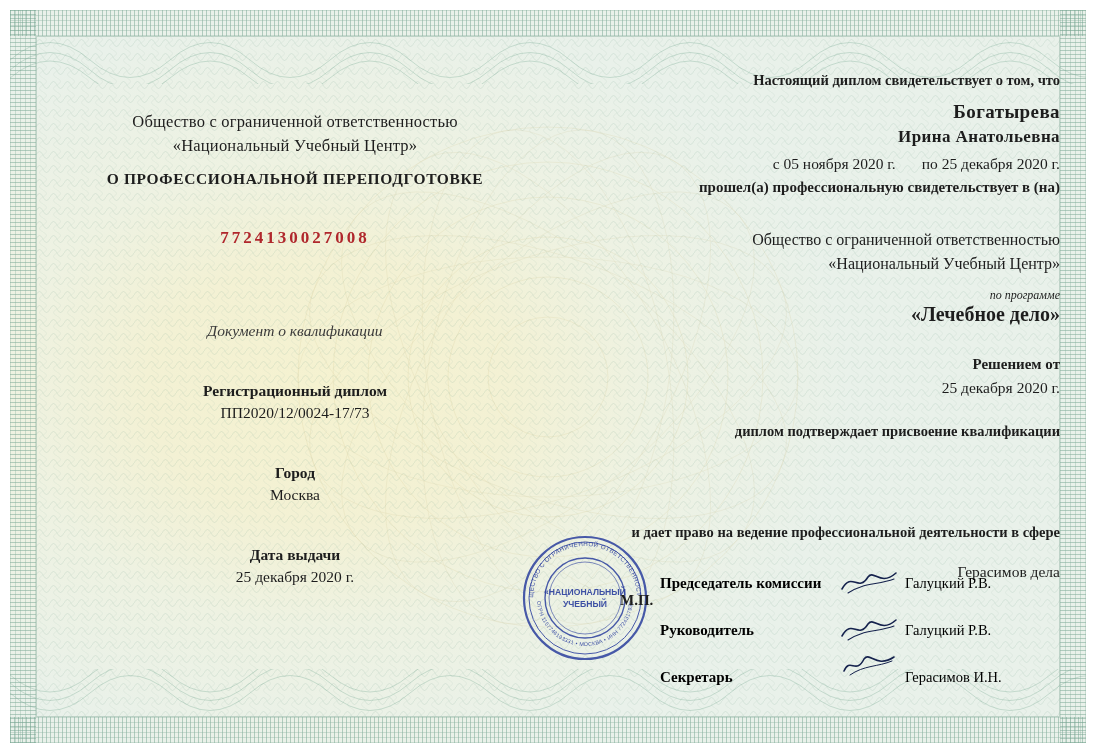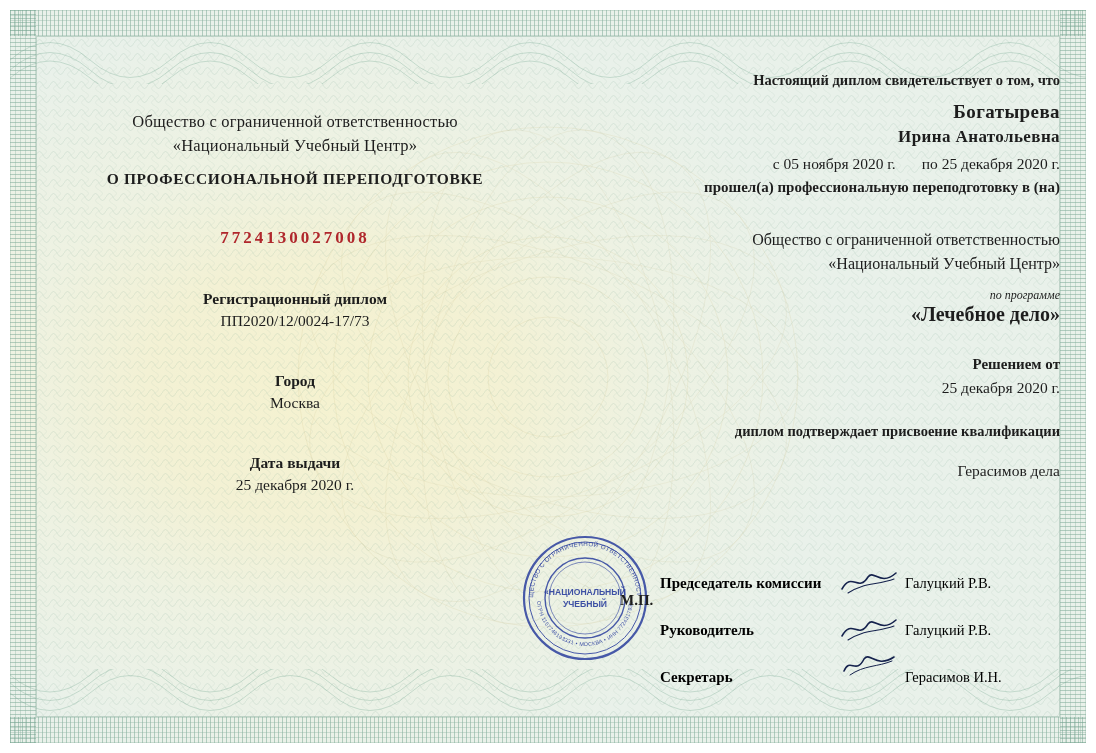--- a/index.html
+++ b/index.html
@@ -314,20 +314,21 @@
   <div class="content">
 
     <div class="left-col">
       <div class="org-line">Общество с ограниченной ответственностью</div>
       <div class="org-line">«Национальный Учебный Центр»</div>
 
       <div class="diploma-sub">О ПРОФЕССИОНАЛЬНОЙ ПЕРЕПОДГОТОВКЕ</div>
 
       <div class="serial">7724130027008</div>
 
+      <div class="doc-kind">Документ о квалификации</div>
 
       <div class="field-block">
         <div class="field-label">Регистрационный диплом</div>
         <div class="field-value">ПП2020/12/0024-17/73</div>
       </div>
 
       <div class="field-block">
         <div class="field-label">Город</div>
         <div class="field-value">Москва</div>
       </div>
@@ -338,32 +339,33 @@
       </div>
     </div>
 
     <div class="right-col">
       <div class="r-small">Настоящий диплом свидетельствует о том, что</div>
       <div class="r-name">Богатырева</div>
       <div class="r-name2">Ирина Анатольевна</div>
       <div class="r-dates">
         <span>с 05 ноября 2020 г.</span><span class="gap"></span><span>по 25 декабря 2020 г.</span>
       </div>
-      <div class="r-retrain">прошел(а) профессиональную переподготовку в (на)</div>
+      <div class="r-retrain">прошел(а) профессиональную свидетельствует в (на)</div>
 
       <div class="r-org">Общество с ограниченной ответственностью</div>
       <div class="r-org" style="margin-top:0">«Национальный Учебный Центр»</div>
       <div class="r-byprogram">по программе</div>
       <div class="r-program">«Лечебное дело»</div>
 
       <div class="r-decision">Решением от</div>
       <div class="r-decision-date">25 декабря 2020 г.</div>
 
       <div class="r-qual">диплом подтверждает присвоение квалификации</div>
 
+      <div class="r-right">и дает право на ведение профессиональной деятельности в сфере</div>
       <div class="r-sphere">Герасимов дела</div>
     </div>
 
     <svg class="stamp" viewBox="0 0 130 130">
       <defs>
         <path id="arcTop" d="M 13 65 A 52 52 0 0 1 117 65"></path>
         <path id="arcBottom" d="M 17 65 A 48 48 0 0 0 113 65"></path>
       </defs>
       <g stroke="#2b3f9e" fill="none" opacity="0.85">
         <circle cx="65" cy="65" r="61" stroke-width="2.2"></circle>

